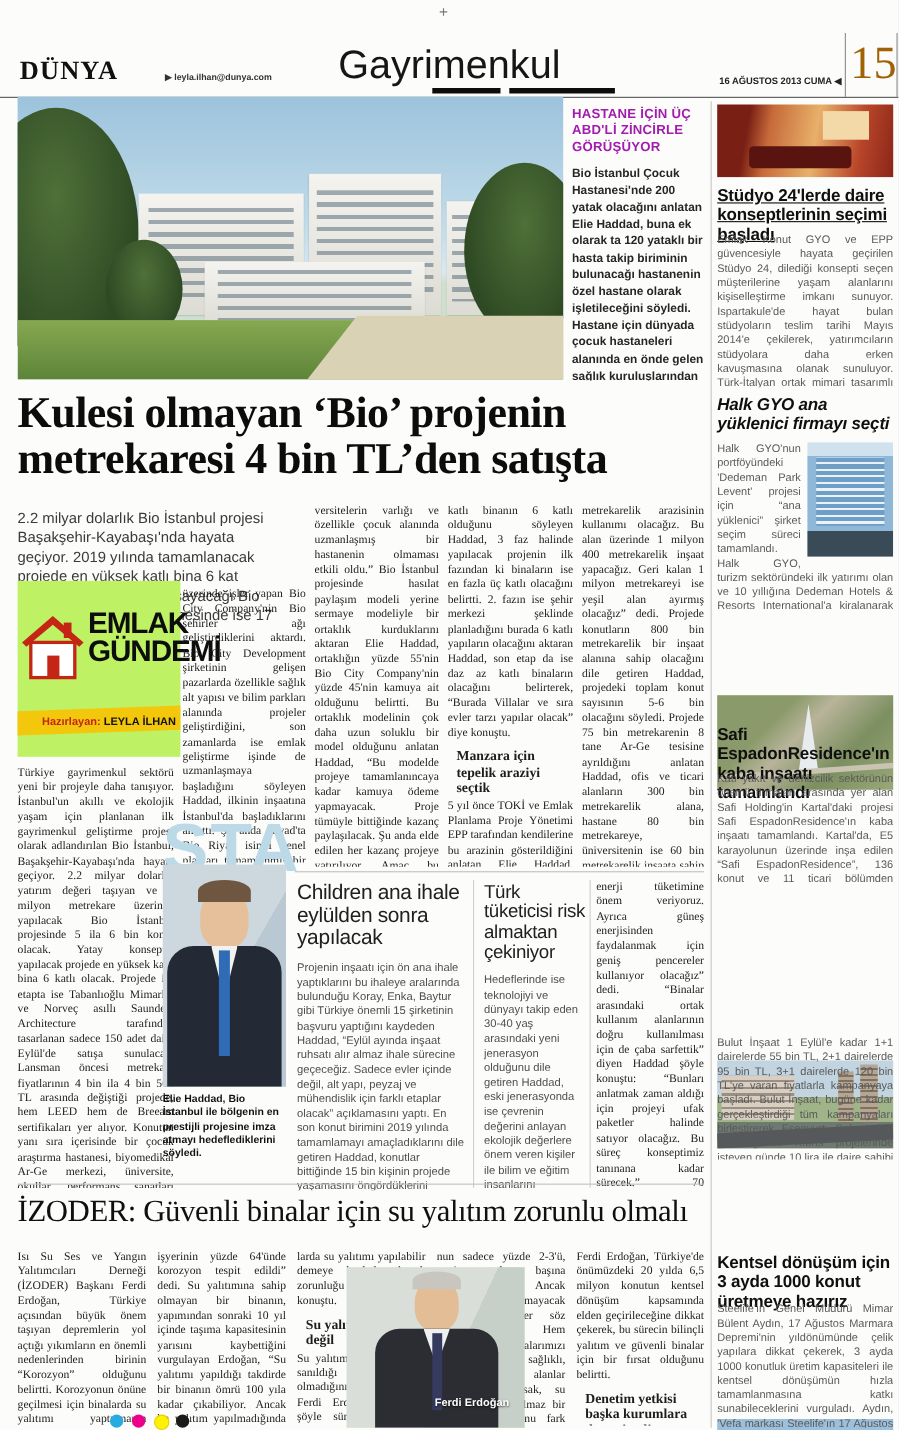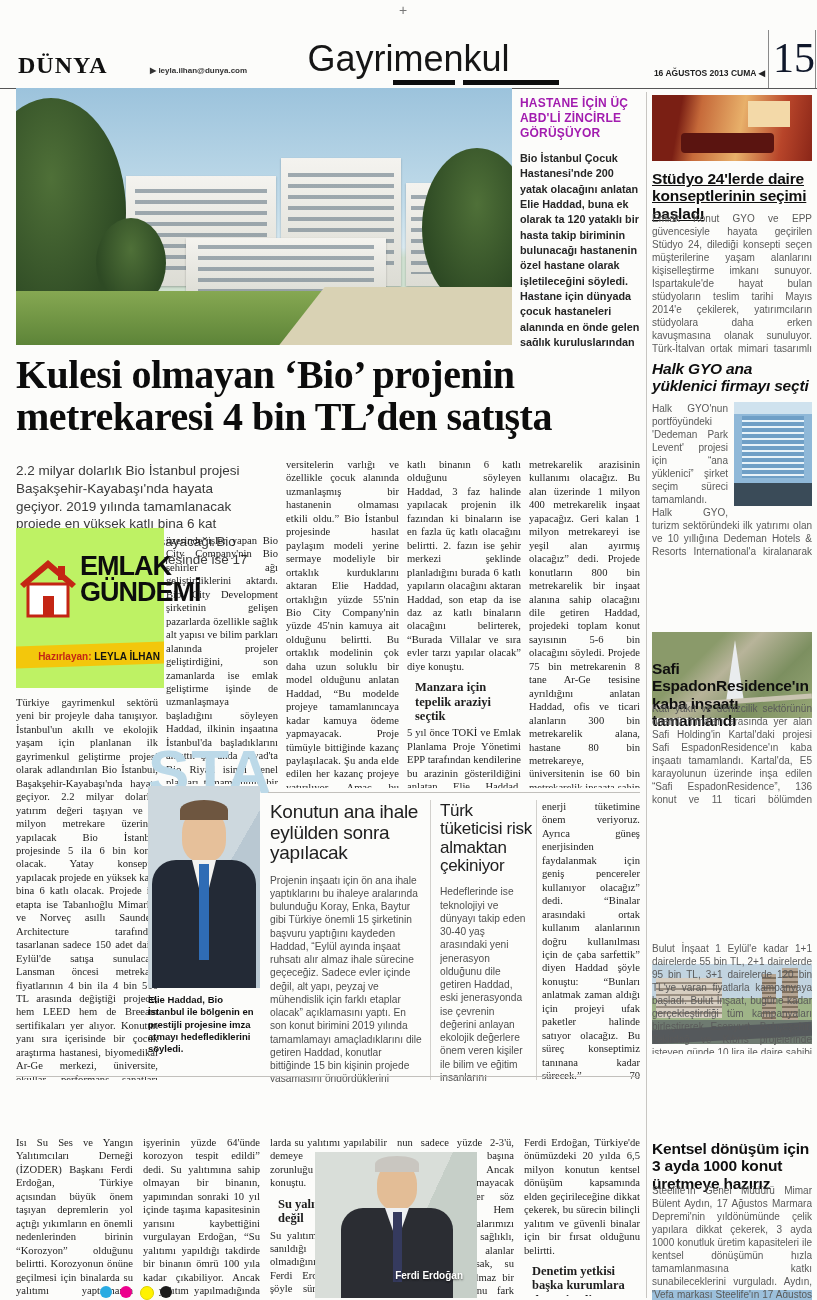--- a/index.html
+++ b/index.html
@@ -5,21 +5,21 @@
   html,body{margin:0;padding:0;background:#e9e7e2;}
   #paper{position:relative;width:817px;height:1300px;background:#fcfcfa;margin:0 auto;overflow:hidden;color:#1c1c1c;}
   .abs{position:absolute;}
   
   .reg-cross{left:399px;top:2px;width:18px;height:18px;color:#777;font:14px "Liberation Sans",sans-serif;}
   .brand{left:18px;top:52px;font:bold 24px "Liberation Serif",serif;letter-spacing:1px;color:#111;}
   .brand-email{left:150px;top:66px;font:bold 8px "Liberation Sans",sans-serif;color:#333;}
   .section-title{left:0;top:38px;width:817px;text-align:center;font:400 36px "Liberation Sans",sans-serif;letter-spacing:0px;color:#161616;}
   .bar{background:#0d0d0d;height:5px;}
   .date-line{left:615px;top:68px;width:150px;text-align:right;font:bold 8.5px "Liberation Sans",sans-serif;color:#222;}
-  .pageno{left:772px;top:34px;width:44px;text-align:center;font:400 42px "Liberation Serif",serif;color:#0f172a;}
+  .pageno{left:772px;top:34px;width:44px;text-align:center;font:400 42px "Liberation Serif",serif;color:#a16207;}
   .vrule{background:#8a8a8a;width:1px;}
   .hrule{background:#555;height:1px;}
   .hairline{background:#c2c0bc;height:1px;}
   
   #hero{left:16px;top:88px;width:496px;height:257px;overflow:hidden;background:linear-gradient(180deg,#9cc3dc 0%,#c2dcea 45%,#d9e9f0 62%,#cfe0d0 66%);}
   .bld{position:absolute;background:linear-gradient(180deg,#f4f3ef,#dcdcd4);box-shadow:0 1px 2px rgba(0,0,0,.25);}
   .bld .win{position:absolute;left:6%;right:6%;top:12%;bottom:12%;background:repeating-linear-gradient(180deg,rgba(90,110,125,.55) 0 4px,rgba(255,255,255,0) 4px 11px);}
   .tree{position:absolute;background:radial-gradient(ellipse at 50% 35%,#4f7038,#2e4a24 70%);border-radius:50%;}
   .grass{position:absolute;left:0;right:0;bottom:0;height:21%;background:linear-gradient(180deg,#86a852,#5d8438);}
   .path{position:absolute;right:-30px;bottom:0;width:240px;height:58px;background:#d9d2b4;transform:skewX(-38deg);}
@@ -197,34 +197,35 @@
     <div style="position:absolute;left:44px;top:74px;width:24px;height:48px;background:#f2f2f0;clip-path:polygon(0 0,100% 0,50% 100%);"></div>
     <div style="position:absolute;left:51px;top:78px;width:10px;height:96px;background:#2f6cb5;"></div>
   </div>
   <div class="abs cap" style="left:148px;top:994px;width:112px;height:62px;overflow:hidden;">Elie Haddad, Bio İstanbul ile bölgenin en prestijli projesine imza atmayı hedeflediklerini söyledi.</div>
 
   <div class="abs hairline" style="left:268px;top:792px;width:372px;"></div>
   <div class="abs vrule" style="left:430px;top:800px;height:280px;background:#d2d0cc;"></div>
   <div class="abs vrule" style="left:536px;top:800px;height:280px;background:#d2d0cc;"></div>
 
   <div class="abs" style="left:270px;top:802px;width:152px;height:280px;overflow:hidden;">
-    <div class="boxtitle">Konutun ana ihale eylülden sonra yapılacak</div>
+    <div class="boxtitle">Children ana ihale eylülden sonra yapılacak</div>
     <div class="boxbody">Projenin inşaatı için ön ana ihale yaptıklarını bu ihaleye aralarında bulunduğu Koray, Enka, Baytur gibi Türkiye önemli 15 şirketinin başvuru yaptığını kaydeden Haddad, “Eylül ayında inşaat ruhsatı alır almaz ihale sürecine geçeceğiz. Sadece evler içinde değil, alt yapı, peyzaj ve mühendislik için farklı etaplar olacak” açıklamasını yaptı. En son konut birimini 2019 yılında tamamlamayı amaçladıklarını dile getiren Haddad, konutlar bittiğinde 15 bin kişinin projede yaşamasını öngördüklerini aktardı. Haddad, projenin tamamını ise 2019'de tamamlamayı amaçladıklarını böylece 17 bin kişinin de projede çalışacağını kaydetti.</div>
   </div>
 
   <div class="abs" style="left:440px;top:802px;width:92px;height:280px;overflow:hidden;">
     <div class="boxtitle" style="font-size:17px;">Türk tüketicisi risk almaktan çekiniyor</div>
     <div class="boxbody">Hedeflerinde ise teknolojiyi ve dünyayı takip eden 30-40 yaş arasındaki yeni jenerasyon olduğunu dile getiren Haddad, eski jenerasyonda ise çevrenin değerini anlayan ekolojik değerlere önem veren kişiler ile bilim ve eğitim insanlarını hedeflediklerini kaydetti. Özellikle konut sektöründe Türk tüketicisinin risk almadığını savunan Elie Haddad, büyük bir kısmının alışkanlıklarını devam ettirdiğini söyledi. Türk tüketicisinin bazı davranışlarının kendisini şaşırttığını kaydeden Haddad, “Önceliği üst üst yapılan kötü yapıları sorgulamadan satın alıyor. Ancak inovatif projeler halk arasında ve medyada yeterince yer almıyor” dedi.</div>
   </div>
 
   <div class="abs col" style="left:542px;top:800px;width:98px;height:282px;">
     <p>enerji tüketimine önem veriyoruz. Ayrıca güneş enerjisinden faydalanmak için geniş pencereler kullanıyor olacağız” dedi. “Binalar arasındaki ortak kullanım alanlarının doğru kullanılması için de çaba sarfettik” diyen Haddad şöyle konuştu: “Bunları anlatmak zaman aldığı için projeyi ufak paketler halinde satıyor olacağız. Bu süreç konseptimiz tanınana kadar sürecek.” 70 metrekarelik 1+1 dairelerden 250 metrekarelik 4+1'lere kadar geniş dairelerin yer alacağı projede bahçeli ve dubleks, iç avlulu, dış avlulu çok sayıda farklı tipte dairenin bulunacağını belirten Haddad, şu anda 150 konut için ön satış döneminde yüzde 70'e yakın ön talep toplamaya başladıklarını aktardı. Haddad, Kanal İstanbul projesi ve diğer yatırımlar nedeniyle bölgede fiyatların artacağını belirterek, yüksek geri dönüşler için şimdi yatırım yapmanın daha doğru olacağını söyledi.</p>
   </div>
 
   <div class="abs hairline" style="left:16px;top:1076px;width:624px;"></div>
+  <div class="abs iz-headline" style="left:16px;top:1086px;width:624px;height:40px;overflow:hidden;white-space:nowrap;">İZODER: Güvenli binalar için su yalıtım zorunlu olmalı</div>
 
   <div class="abs col" style="left:16px;top:1136px;width:117px;height:160px;">
     <p>Isı Su Ses ve Yangın Yalıtımcıları Derneği (İZODER) Başkanı Ferdi Erdoğan, Türkiye açısından büyük önem taşıyan depremlerin yol açtığı yıkımların en önemli nedenlerinden birinin “Korozyon” olduğunu belirtti. Korozyonun önüne geçilmesi için binalarda su yalıtımı yaptırmanın önemine dikkat çeken Erdoğan, “Korozyon sonucunda da binanın taşıyıcı sistemi zayıflıyor. İstanbul Büyükşehir Belediyesi'nin 1999 depreminin ardından yaptığı araştırma, yıkımların en önemli nedeninin korozyon olduğunu gösterdi. Depremin ardından incelenen ve yüzde 79'u hasarlı bulunan 55 bin 651 konut ve</p>
   </div>
   <div class="abs col" style="left:143px;top:1136px;width:117px;height:160px;">
     <p>işyerinin yüzde 64'ünde korozyon tespit edildi” dedi. Su yalıtımına sahip olmayan bir binanın, yapımından sonraki 10 yıl içinde taşıma kapasitesinin yarısını kaybettiğini vurgulayan Erdoğan, “Su yalıtımı yapıldığı takdirde bir binanın ömrü 100 yıla kadar çıkabiliyor. Ancak bu yalıtım yapılmadığında binaların ömrü 30 yılla kadar düşüyor” dedi. Türkiye'de ısı yalıtım yönetmeliği olduğunu ancak su yalıtım yönetmeliği olmadığına dikkat çeken Erdoğan, “Kamu dahil su yalıtımını maliyet artırıcı bir unsur olarak görüyordu. Fakat son 5 yıldır bina-</p>
   </div>
   <div class="abs col" style="left:270px;top:1136px;width:117px;height:160px;">
     <p>larda su yalıtımı yapılabilir demeye başladı. Ancak zorunluğu yok” diye konuştu.</p>
     <div class="sub">Su yalıtımı maliyetli değil</div>

